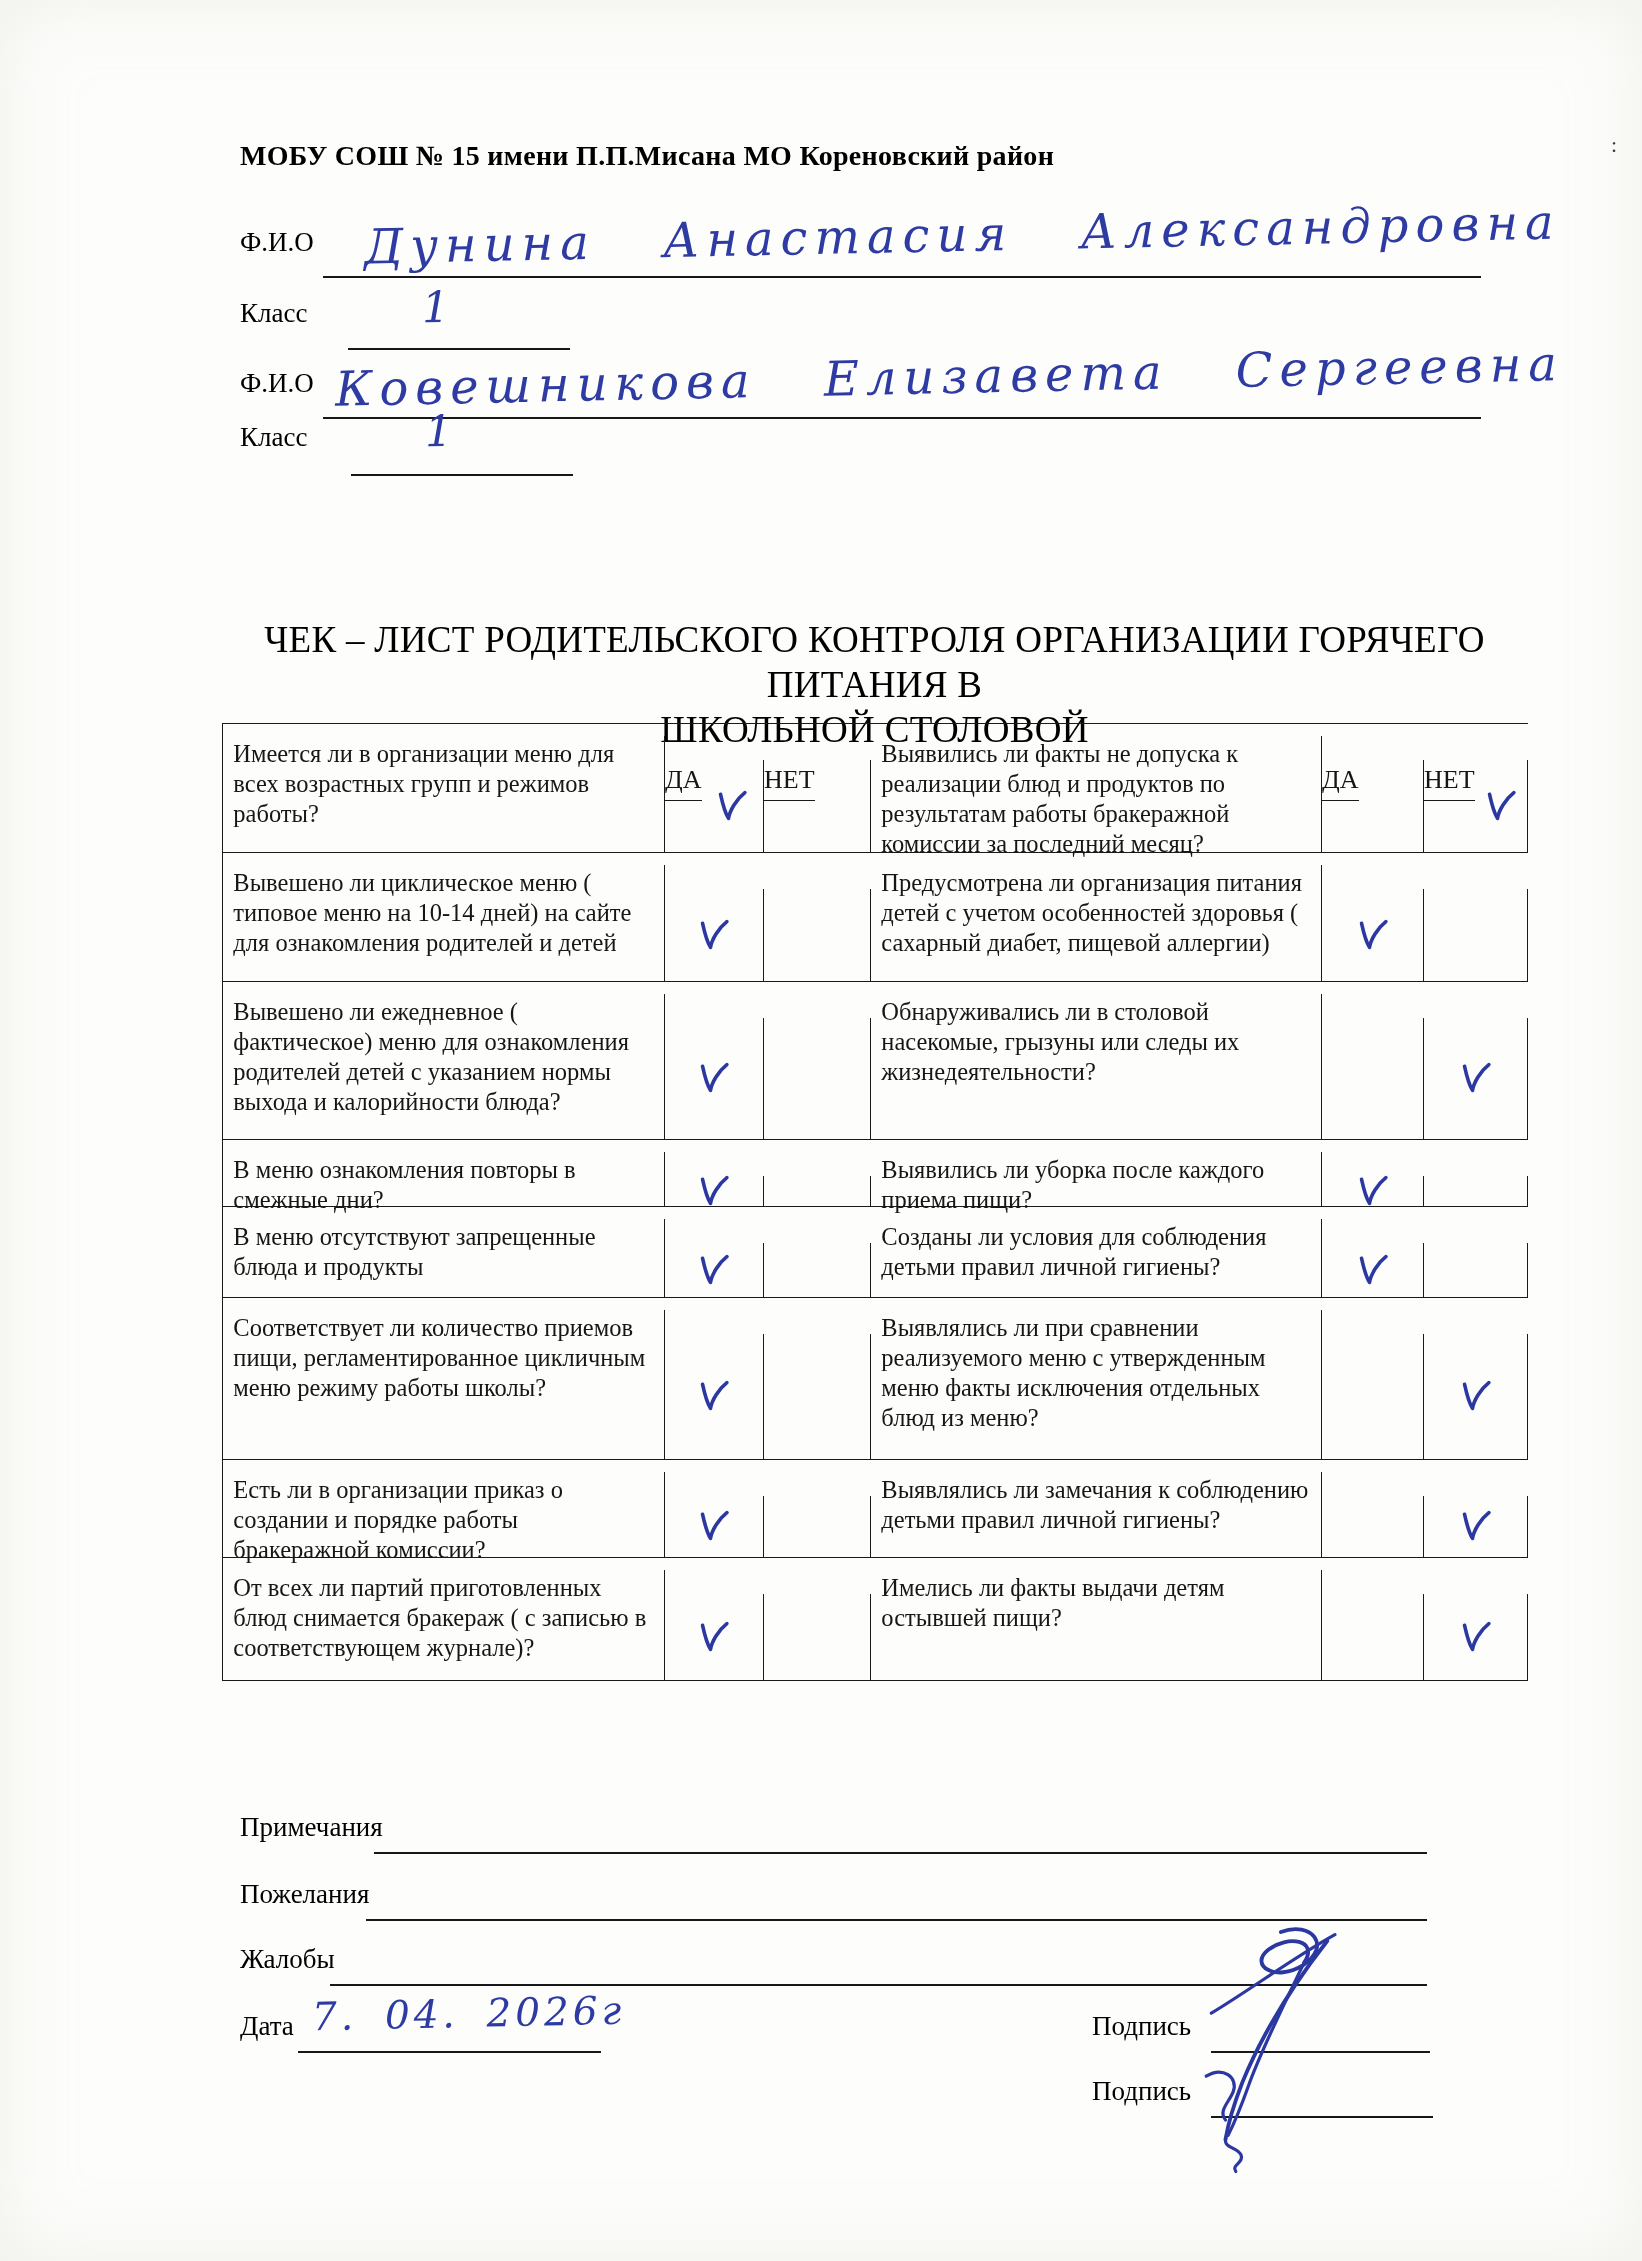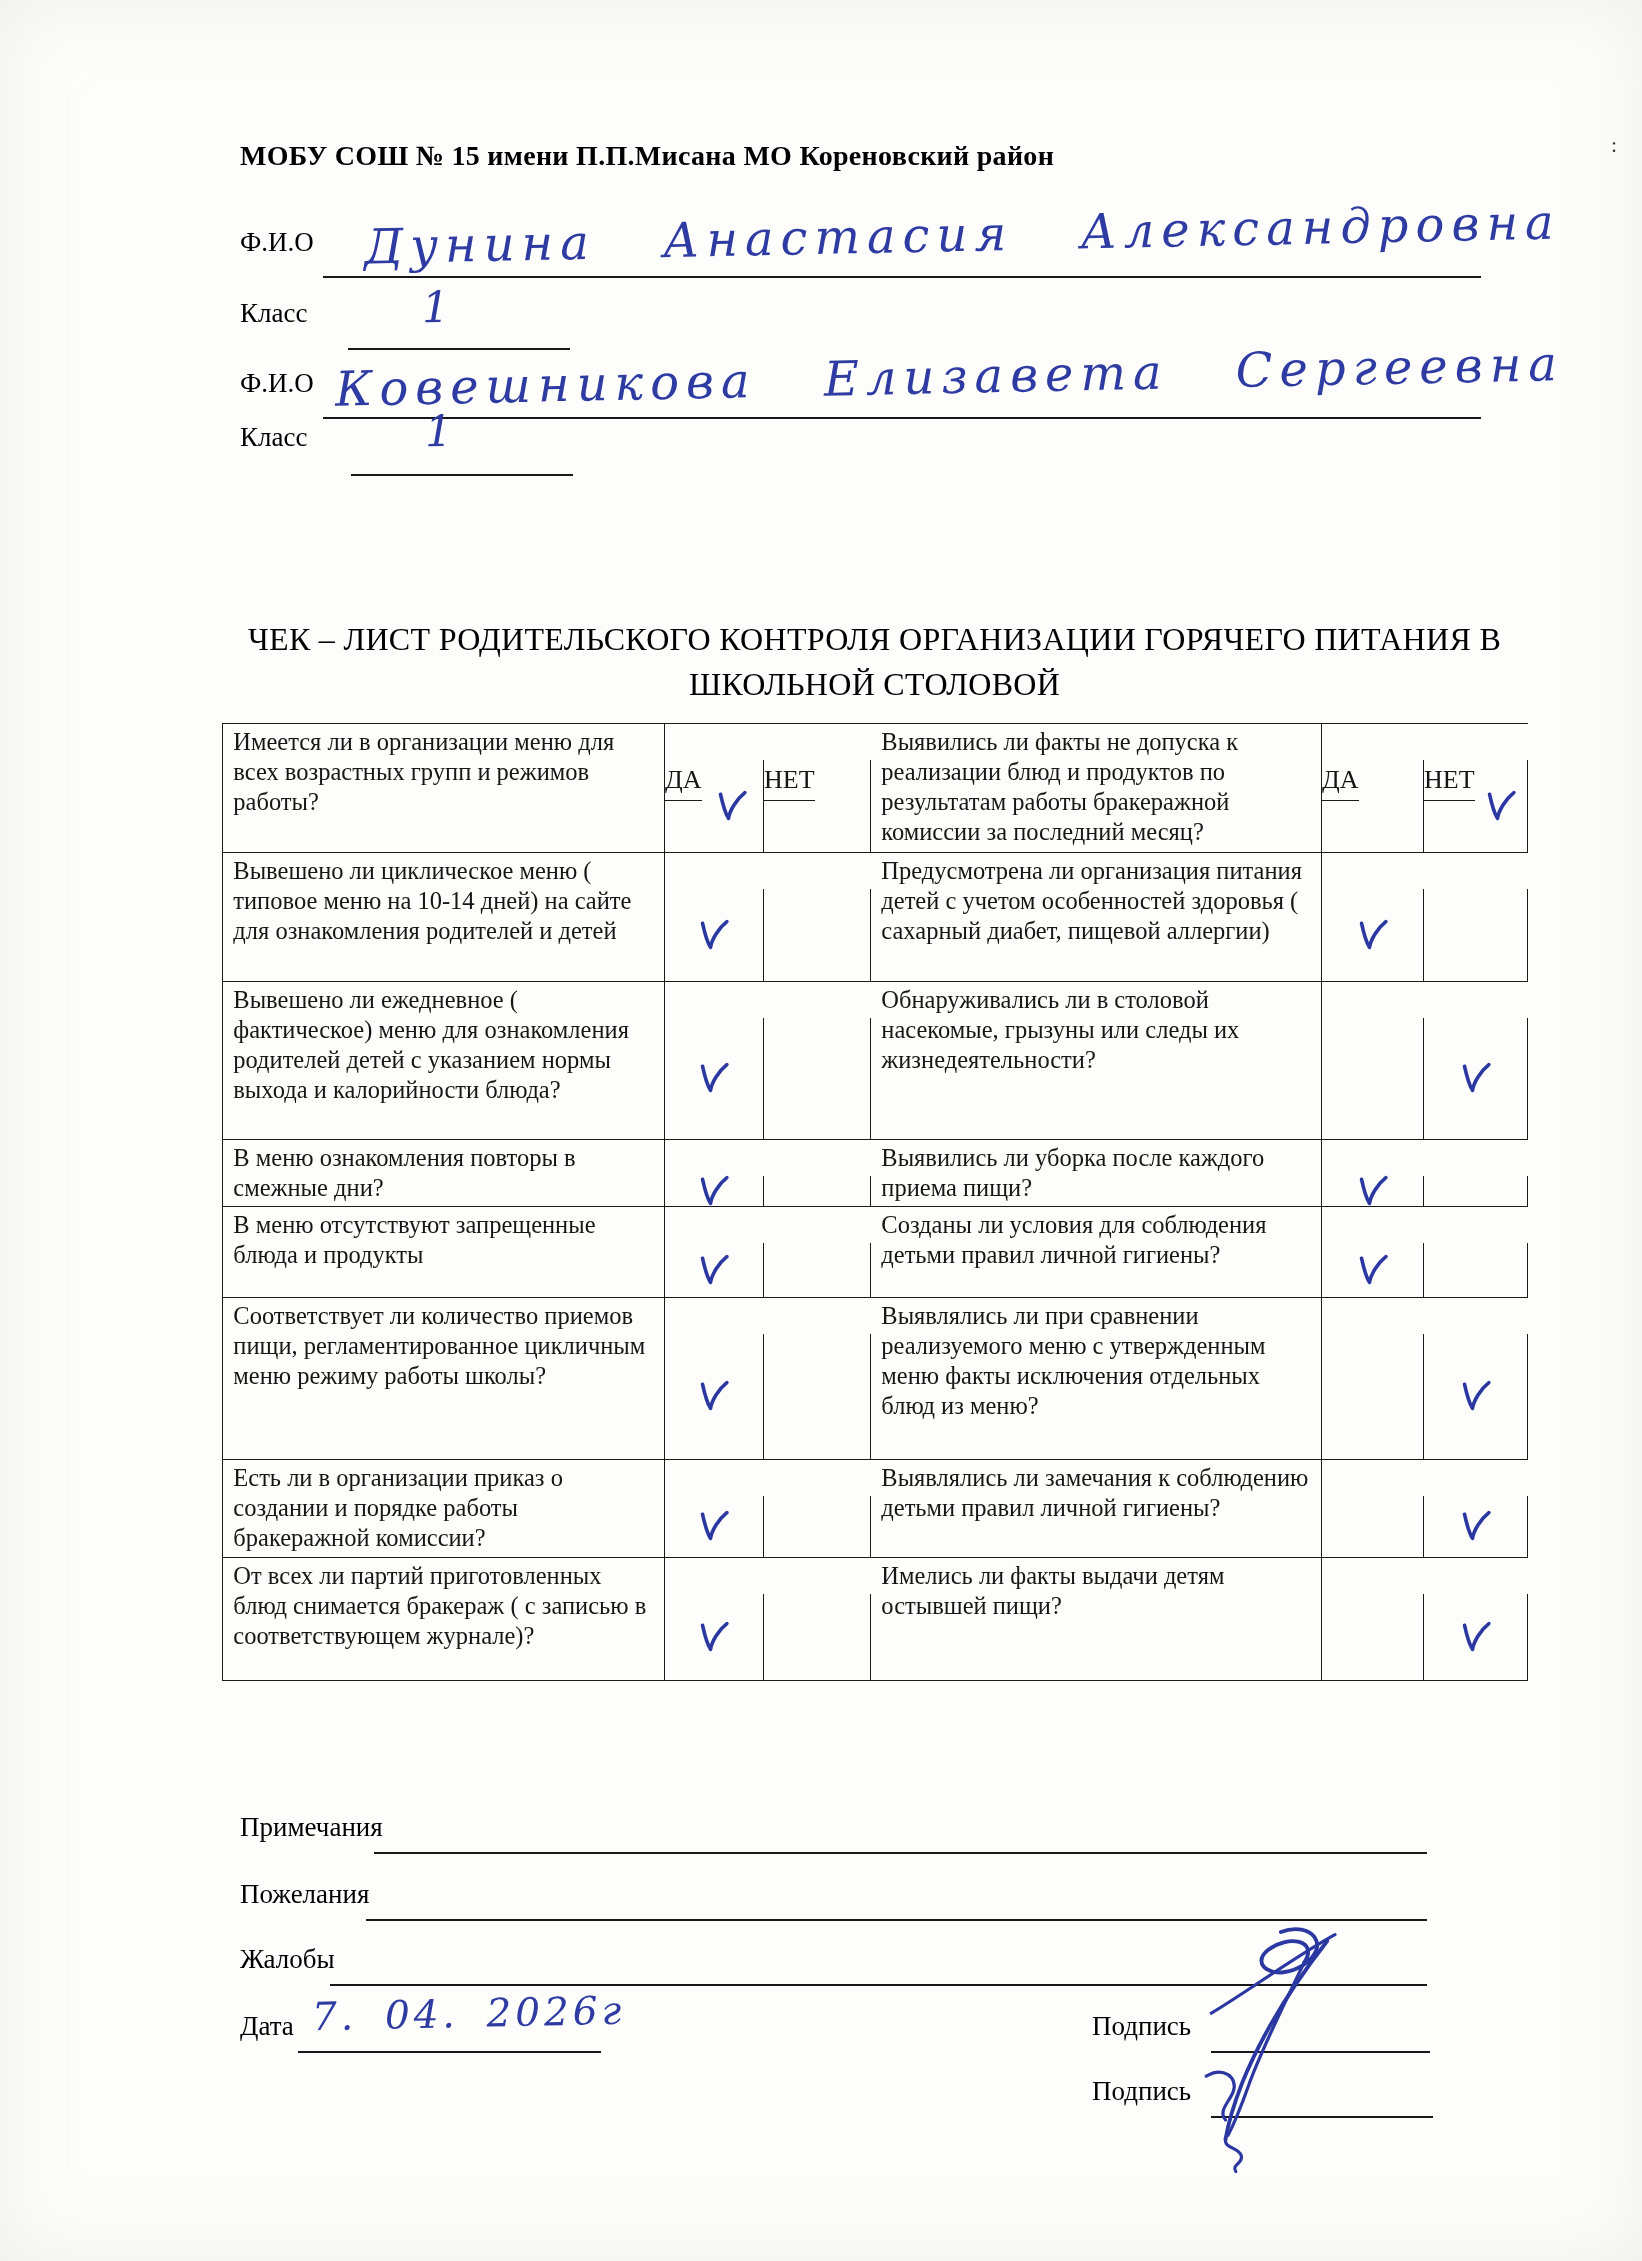--- a/index.html
+++ b/index.html
@@ -9,29 +9,29 @@
   .abs{position:absolute;}
   .print{font-family:"Liberation Serif",serif;color:#000000;}
   .school{font-size:28px;font-weight:bold;letter-spacing:0.3px;}
   .label{font-size:27px;}
   .rule{position:absolute;height:1.9px;background:#181818;}
   .hand{position:absolute;font-family:"DejaVu Serif",serif;font-style:italic;color:#2e3ba2;
         transform:rotate(-1.2deg);white-space:nowrap;}
   .name{font-size:48px;letter-spacing:7px;word-spacing:45px;}
   .classv{font-size:43px;}
   .datev{font-size:39px;letter-spacing:3.9px;word-spacing:11.6px;}
-  .title{font-size:32px;line-height:45px;text-align:center;letter-spacing:0.3px;}
+  .title{font-size:37px;line-height:45px;text-align:center;letter-spacing:0.3px;}
   .corner{font-size:22px;color:#3a3a3a;letter-spacing:0.6px;}
 
   .tbl{position:absolute;left:222px;top:723px;width:1305px;display:grid;
        grid-template-columns:442px 99px 107px 451px 102px 104px;
        border-top:1.9px solid #1a1a1a;border-left:1.9px solid #1a1a1a;box-sizing:content-box;}
   .cell{border-right:1.9px solid #1a1a1a;border-bottom:1.9px solid #1a1a1a;box-sizing:border-box;
         font-size:24.5px;line-height:30px;}
-  .cell.q{padding:3.2px 6.4px 2.6px 10.3px;}
+  .cell.q{padding:3.2px 6.4px 2.6px 10.3px;margin-top:12px;}
   .cell.a{display:flex;flex-direction:row;padding:0;margin-top:36px;}
   .colhead{height:40px;border-bottom:1.9px solid #1a1a1a;display:flex;align-items:center;
            justify-content:center;font-size:26px;flex:none;}
   .checkzone{flex:1;display:flex;align-items:center;justify-content:center;}
   .check{width:36px;height:33px;transform:rotate(-2deg);}
   .check path{fill:none;stroke:#2c38a2;stroke-width:4.6;stroke-linecap:round;stroke-linejoin:round;}
 
   .sig path{fill:none;stroke:#2c38a2;stroke-linecap:round;stroke-linejoin:round;}
 </style>
 </head>

